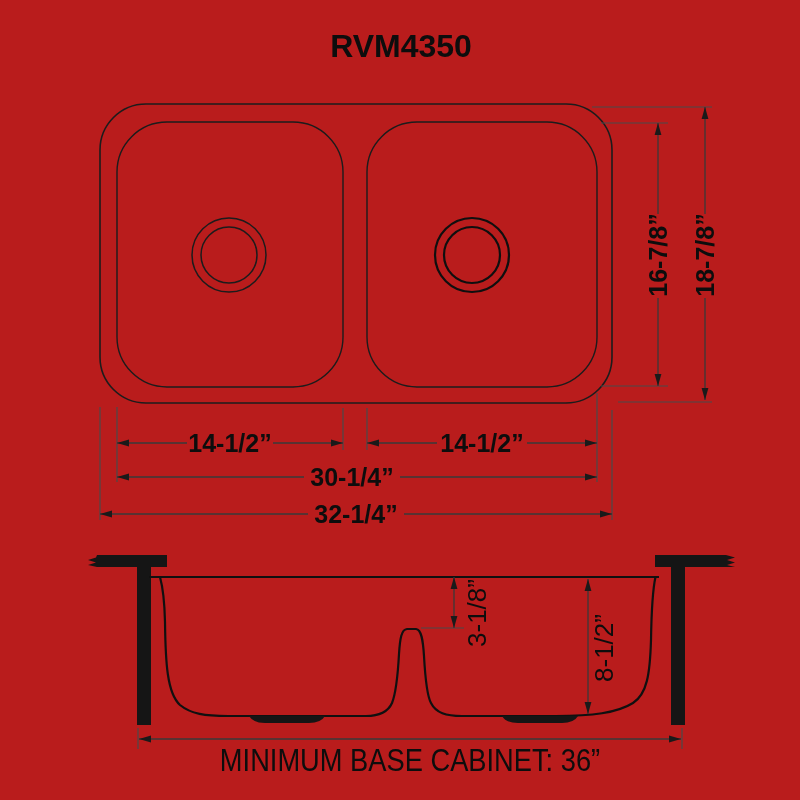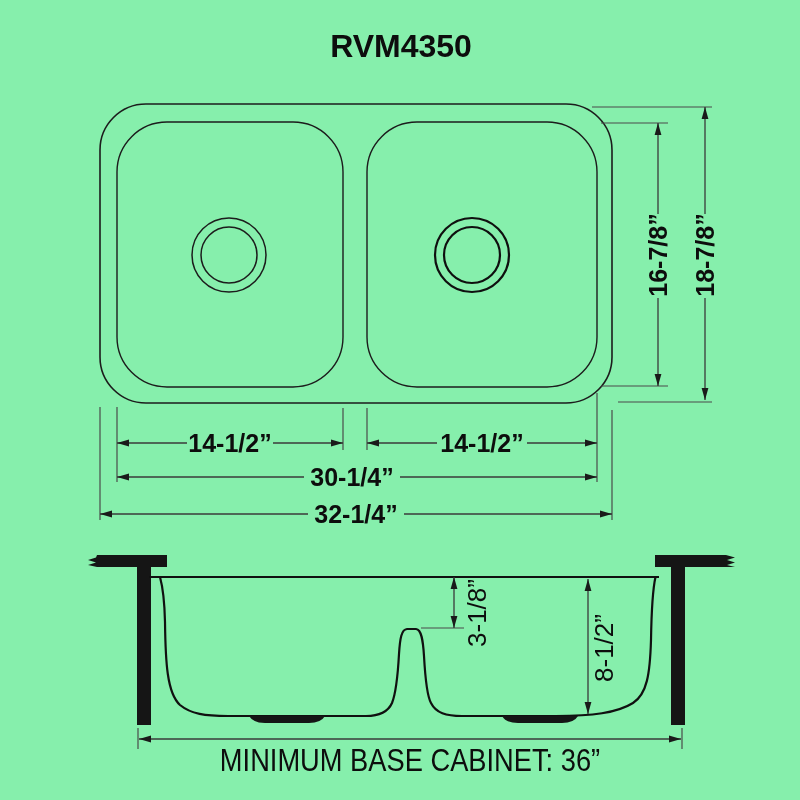--- a/index.html
+++ b/index.html
@@ -1,16 +1,16 @@
 <!DOCTYPE html>
 <html><head>
 <meta charset="utf-8">
 <style>
   html,body { margin:0; padding:0; background:#ffffff; }
-  .page { position:relative; width:800px; height:800px; background:#86efac; overflow:hidden; }
+  .page { position:relative; width:800px; height:800px; background:#b91c1c; overflow:hidden; }
   svg { display:block; }
   .obj    { fill:none; stroke:#1c1c1c; stroke-width:1.6; }
   .obj2   { fill:none; stroke:#1c1c1c; stroke-width:1.4; }
   .ring1  { fill:none; stroke:#1c1c1c; stroke-width:1.5; }
   .ring2  { fill:none; stroke:#0f0f0f; stroke-width:2.2; }
   .dim    { fill:none; stroke:#3a3a3a; stroke-width:1.3; }
   .ext    { fill:none; stroke:#4a4a4a; stroke-width:1.2; }
   .arr    { fill:#1a1a1a; stroke:none; }
   .solid  { fill:#151515; stroke:none; }
   .profile{ fill:none; stroke:#101010; stroke-width:2.2; stroke-linecap:round; }

